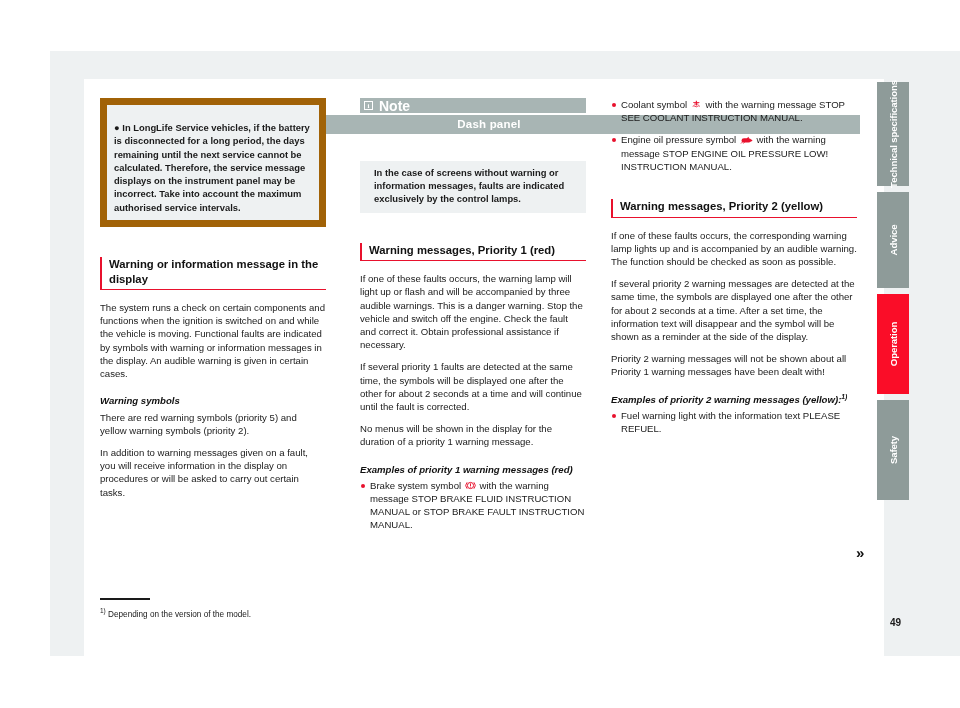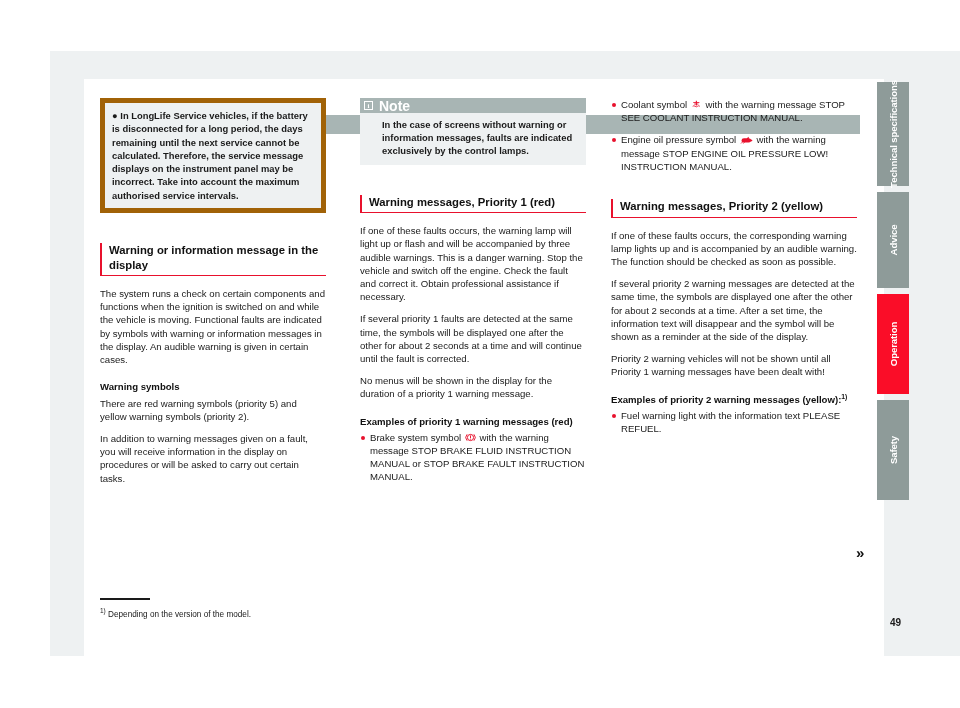--- a/index.html
+++ b/index.html
@@ -79,23 +79,23 @@
     margin: 0 0 9px 0;
     font-size: 9.6px;
     line-height: 13.2px;
     color: #1a1a1a;
   }
 
   b, strong { font-weight: normal; }
 
   
   .grey-box {
-    border: 5px solid #a16207;
+    border: 7px solid #a16207;
     background: #eef1f2;
-    padding: 6px 7px 6px 7px;
+    padding: 16px 7px 6px 7px;
     margin-bottom: 30px;
   }
   .grey-box .bullet-line {
     font-size: 9.4px;
     line-height: 13.3px;
     font-weight: bold;
     color: #1a1a1a;
     margin: 0;
   }
 
@@ -116,21 +116,21 @@
   }
 
   
   .sub-head {
     font-size: 9.6px;
     font-weight: bold;
     line-height: 13.2px;
     color: #111111;
     margin: 0 0 3px 0;
   }
-  .sub-head.spaced { margin-top: 14px; }
+  .sub-head.spaced { margin-top: 14px; font-style: italic; }
 
   
   .note-box { margin-bottom: 30px; }
   .note-head {
     background: #a8b5b4;
     height: 15px;
     display: flex;
     align-items: center;
     padding-left: 4px;
   }
@@ -147,21 +147,22 @@
     margin-right: 6px;
     box-sizing: border-box;
   }
   .note-head-label {
     color: #ffffff;
     font-size: 14px;
     font-weight: bold;
   }
   .note-body {
     background: #eef1f2;
-    padding: 5px 7px 7px 22px;
+    padding: 5px 7px 7px 14px;
+    margin-top: 48px;
   }
   .note-body .note-text {
     font-size: 9.4px;
     font-weight: bold;
     line-height: 13.2px;
     color: #1a1a1a;
     display: block;
   }
 
   
@@ -364,21 +365,21 @@
             </svg></span><span> with the warning message </span><b>STOP ENGINE OIL PRESSURE LOW! INSTRUCTION MANUAL</b><span>.</span></p>
 
       <div class="sec-head" style="margin-top:26px;">
         <span class="sec-head-text">Warning messages, Priority 2 (yellow)</span>
       </div>
 
       <p class="para"><span>If one of these faults occurs, the corresponding warning lamp lights up and is accompanied by </span><b>an audible warning</b><span>. The function should be checked as soon as possible.</span></p>
 
       <p class="para">If several priority 2 warning messages are detected at the same time, the symbols are displayed one after the other for about 2 seconds at a time. After a set time, the information text will disappear and the symbol will be shown as a reminder at the side of the display.</p>
 
-      <p class="para"><b>Priority 2</b><span> warning vehicles will not be shown until all </span><b>Priority 1</b><span> warning messages have been dealt with!</span></p>
+      <p class="para"><b>Priority 2</b><span> warning messages will not be shown about all </span><b>Priority 1</b><span> warning messages have been dealt with!</span></p>
 
       <p class="sub-head spaced"><span>Examples of priority 2 warning messages (yellow):</span><sup>1)</sup></p>
 
       <p class="bullet"><span>Fuel warning light with the information text </span><b>PLEASE REFUEL</b><span>.</span></p>
     </div>
   </div>
 
   <div class="footnote-wrap">
     <div class="fn-rule"></div>
     <div class="fn-text"><sup>1)</sup>&nbsp;<span>Depending on the version of the model.</span></div>

